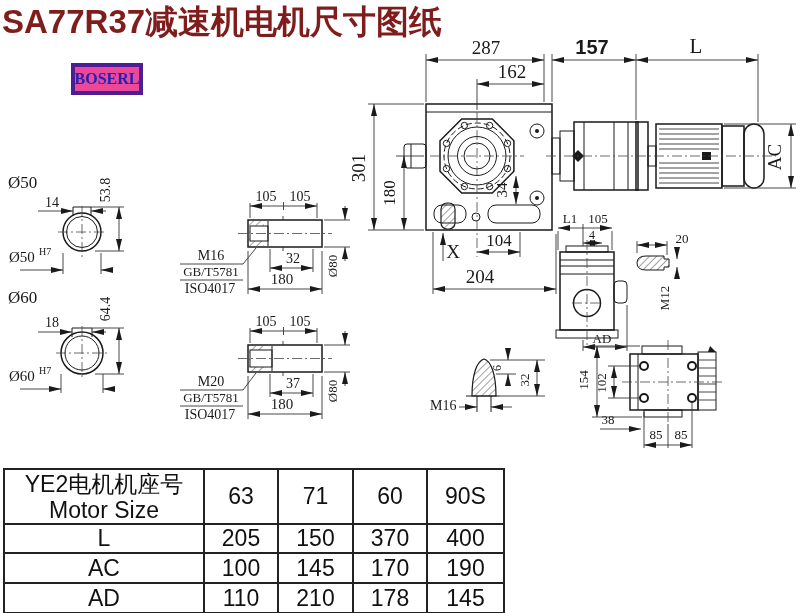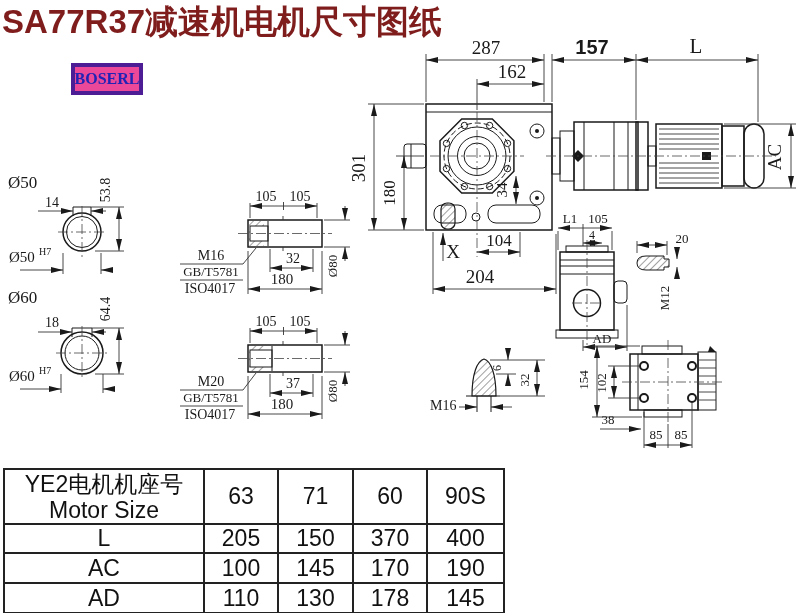--- a/index.html
+++ b/index.html
@@ -389,19 +389,19 @@
     <tr style="height:30px">
       <td>AC</td>
       <td>100</td>
       <td>145</td>
       <td>170</td>
       <td>190</td>
     </tr>
     <tr style="height:30px">
       <td>AD</td>
       <td>110</td>
-      <td>130</td>
+      <td>210</td>
       <td>178</td>
       <td>145</td>
     </tr>
   </tbody>
     </table>
 </div>
 
 </body></html>

